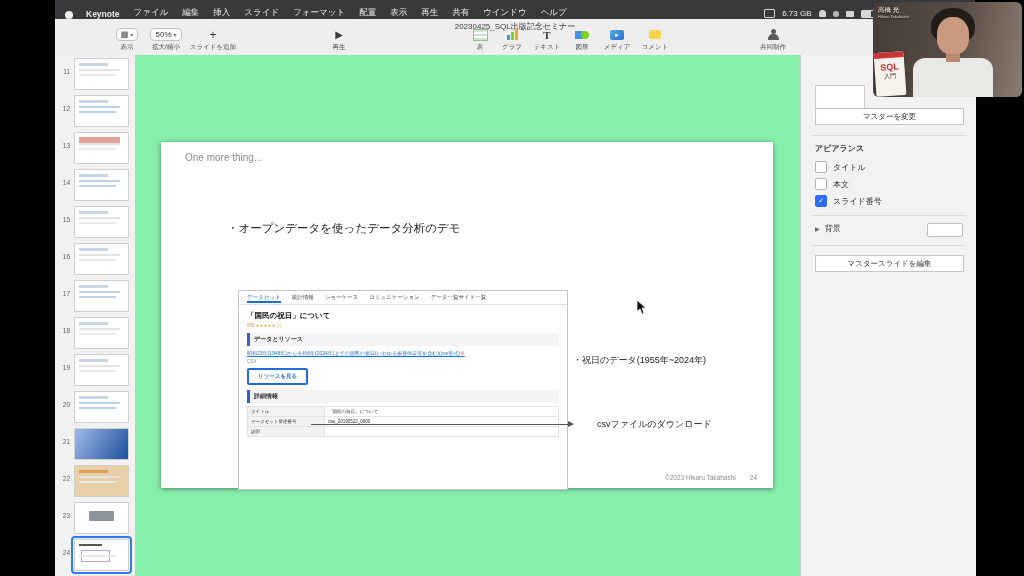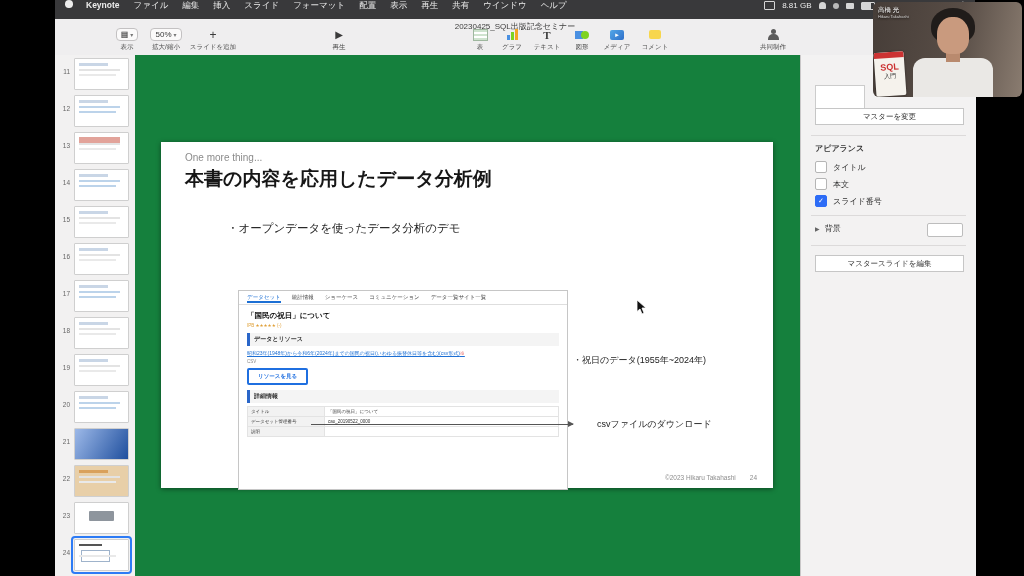--- a/index.html
+++ b/index.html
@@ -1,21 +1,21 @@
 <!DOCTYPE html>
 <html><head>
 <meta charset="utf-8">
 <style>
   html,body{margin:0;padding:0;background:#000;}
   .stage{position:relative;width:1024px;height:576px;background:#000;overflow:hidden;
          font-family:"Liberation Sans",sans-serif;-webkit-font-smoothing:antialiased;}
 
   
   .menubar{position:absolute;left:55px;top:0;width:920px;height:19px;background:#39393b;
-           display:flex;align-items:flex-start;color:#ececec;font-size:8.5px;}
+           display:flex;align-items:flex-end;color:#ececec;font-size:8.5px;}
   .mi{padding:0 7px;white-space:nowrap;}
   .app-name{font-weight:bold;}
   .apple{width:8px;height:8px;background:#ededed;border-radius:50% 50% 46% 46%;margin:0 6px 0 10px;}
   .status{margin-left:auto;display:flex;align-items:center;gap:7px;padding-right:8px;font-size:8px;}
   .si{display:inline-block;}
   .si-rect{width:9px;height:7px;border:1px solid #d6d6d6;border-radius:1px;}
   .si-bell{width:7px;height:7px;background:#d6d6d6;border-radius:50% 50% 15% 15%;}
   .si-dot{width:6px;height:6px;background:#b9b9b9;border-radius:50%;}
   .si-cam{width:8px;height:6px;background:#d6d6d6;border-radius:1px;}
   .si-batt{width:12px;height:6px;border:1px solid #d6d6d6;border-radius:1px;
@@ -64,21 +64,21 @@
   .v-red .l1{background:#e2a39a;right:8px;height:8px;}
   .v-grad{background:linear-gradient(120deg,#9db9e8,#1f4f9e);}
   .v-tan{background:#e8cfa8;}
   .v-tan .l1{background:#d9a15c;}
   .v-laptop .l1{left:14px;right:14px;top:8px;height:10px;background:#8e959d;border-radius:1px;}
   .v-mini .l1{background:#555;height:2px;right:26px;}
   .v-mini .l2{border:1px solid #9fb3cb;background:#fff;height:10px;left:6px;right:18px;}
   .t-sel .thumb{outline:2px solid #2d7bf5;outline-offset:1px;}
 
   
-  .canvas{position:absolute;left:135px;top:55px;width:665px;height:521px;background:#15803d;}
+  .canvas{position:absolute;left:135px;top:55px;width:665px;height:521px;background:#86efac;}
   .slide{position:absolute;left:26px;top:87px;width:612px;height:346px;background:#fff;
          box-shadow:0 1px 5px rgba(0,0,0,.45);}
   .kicker{position:absolute;left:24px;top:10px;font-size:10px;color:#8b8b8b;}
   .s-title{position:absolute;left:24px;top:24px;font-size:19px;font-weight:bold;color:#161616;}
   .bullets{position:absolute;left:66px;top:76px;font-size:11.5px;color:#222;line-height:20px;}
   .note1{position:absolute;left:412px;top:212px;font-size:9px;color:#222;}
   .notelink{position:absolute;left:412px;top:227px;font-size:9px;color:#111;line-height:14px;
             text-decoration:underline;}
   .csvnote{position:absolute;left:436px;top:276px;font-size:9px;color:#222;}
   .arrow{position:absolute;left:150px;top:282px;width:262px;height:1px;background:#555;}
@@ -164,21 +164,21 @@
     <span class="mi">スライド</span>
     <span class="mi">フォーマット</span>
     <span class="mi">配置</span>
     <span class="mi">表示</span>
     <span class="mi">再生</span>
     <span class="mi">共有</span>
     <span class="mi">ウインドウ</span>
     <span class="mi">ヘルプ</span>
     <span class="status">
       <span class="si si-rect"></span>
-      <span>8.81 GB</span>
+      <span>6.73 GB</span>
       <span class="si si-bell"></span>
       <span class="si si-dot"></span>
       <span class="si si-cam"></span>
       <span class="si si-batt"></span>
       <span class="si si-wifi"></span>
       <span class="si si-search"></span>
       <span class="si si-cc"></span>
       <span>100%</span>
       <span>火</span>
     </span>
@@ -372,21 +372,20 @@
           <span class="l1"></span>
           <span class="l2"></span>
           <span class="l3"></span>
         </span>
       </div>
   </div>
 
   <div class="canvas">
     <div class="slide">
       <div class="kicker">One more thing...</div>
-      <div class="s-title">本書の内容を応用したデータ分析例</div>
       <div class="bullets">
         <div>・オープンデータを使ったデータ分析のデモ</div>
       </div>
 
       <div class="embed">
         <div class="e-nav">
           <span class="active">データセット</span>
           <span>統計情報</span>
           <span>ショーケース</span>
           <span>コミュニケーション</span>

